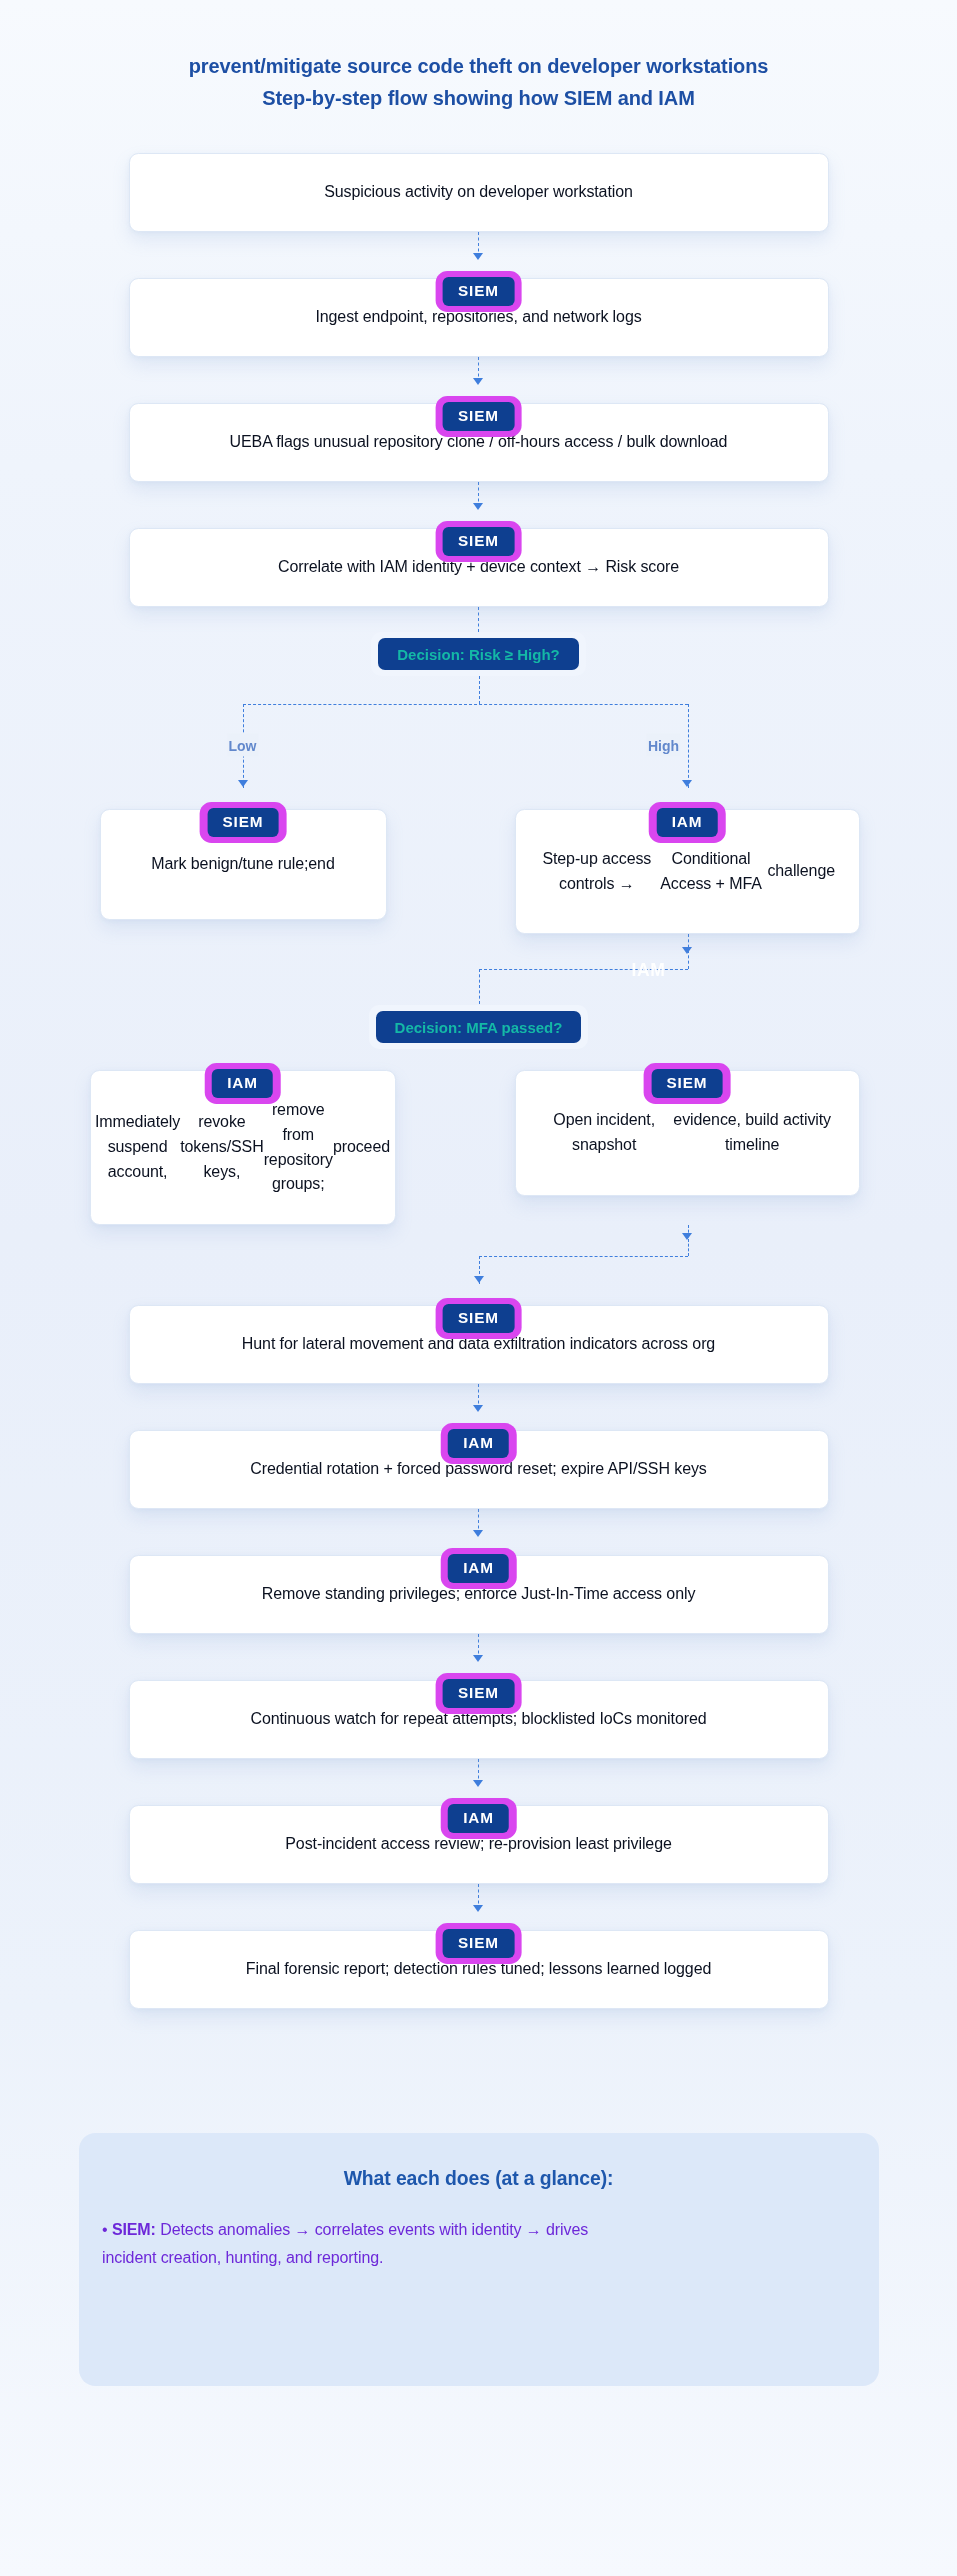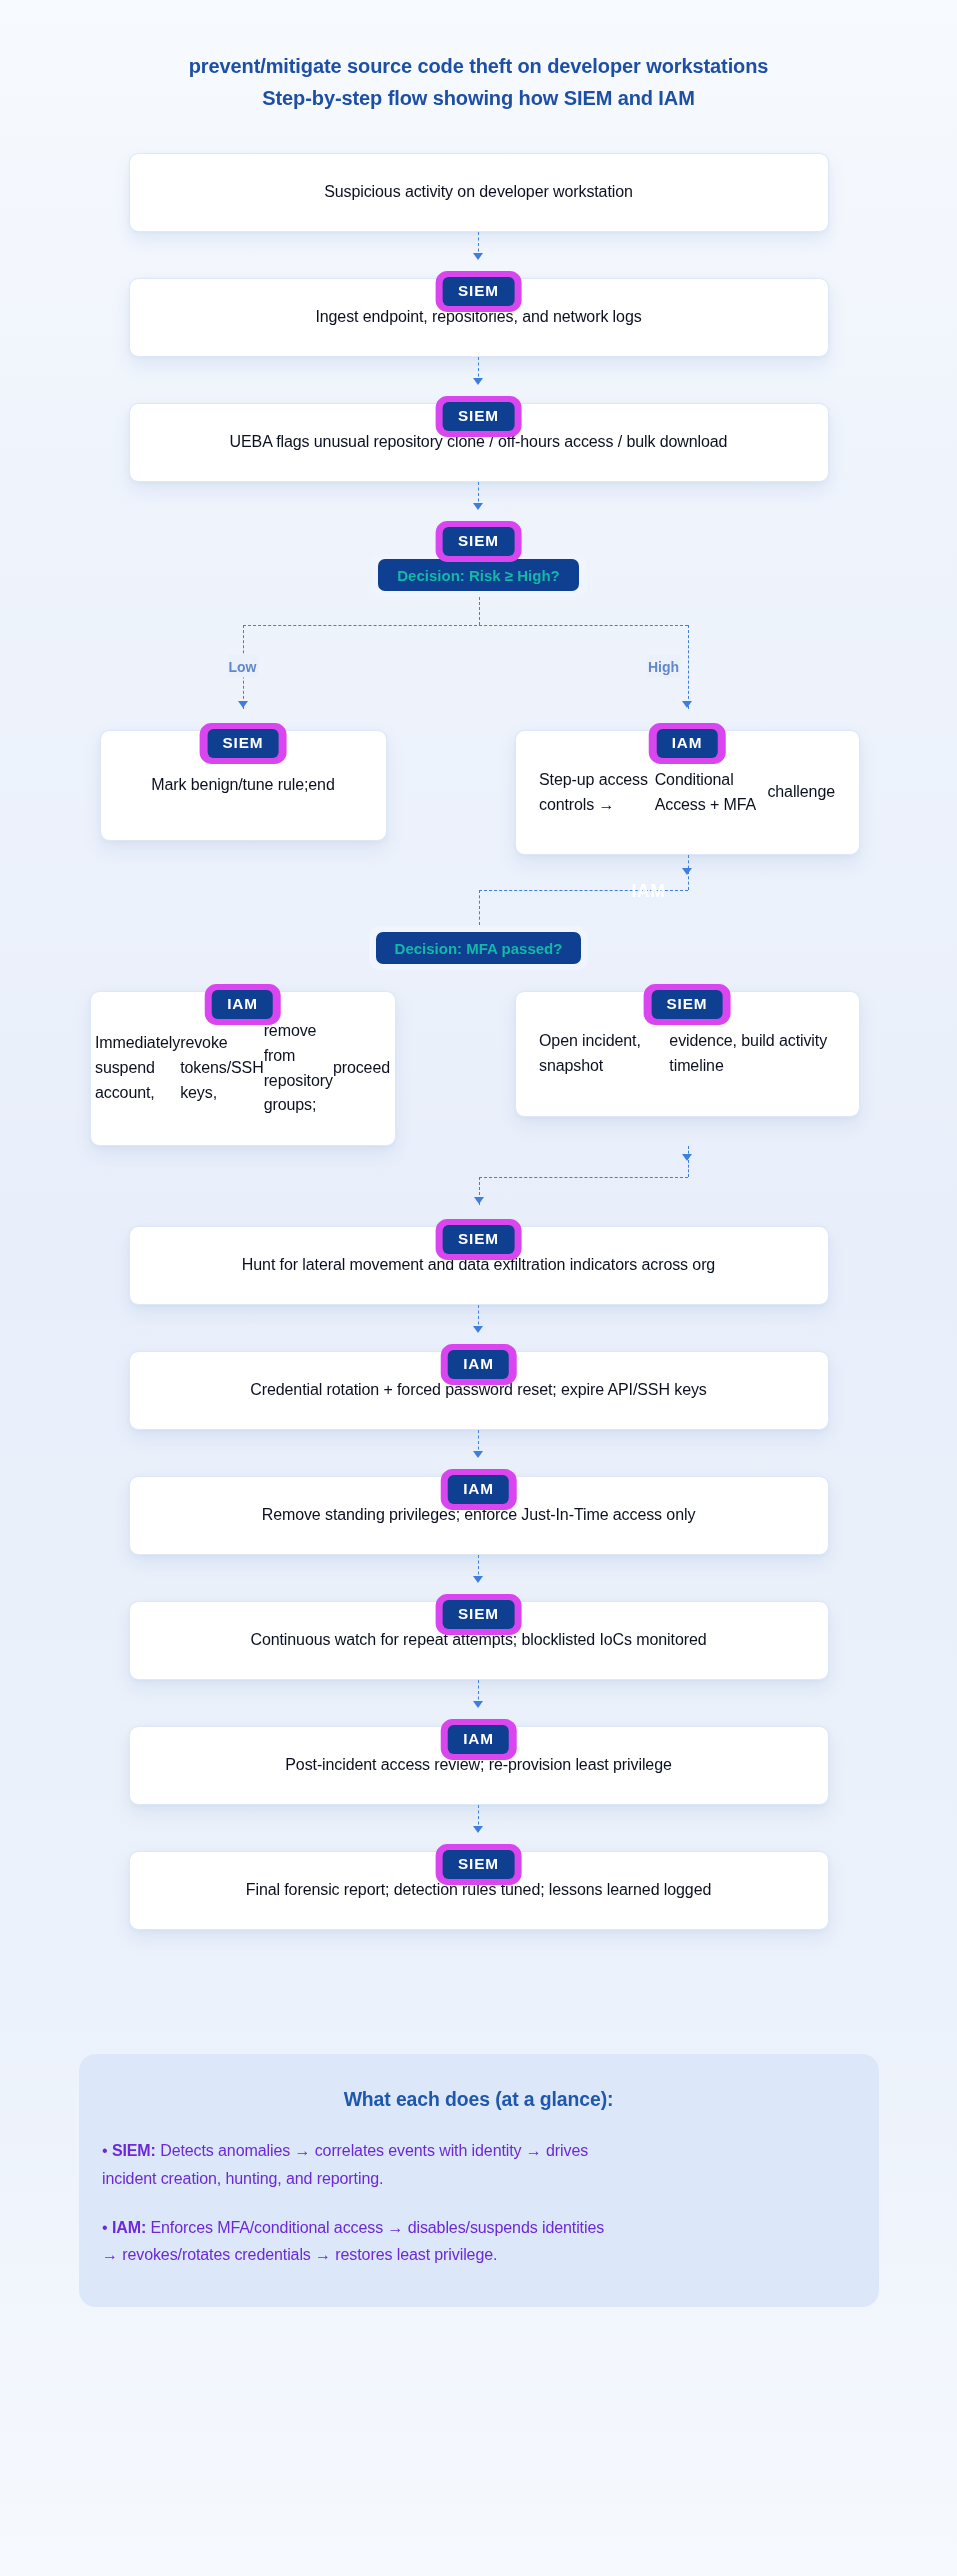--- a/index.html
+++ b/index.html
@@ -17,21 +17,21 @@
     padding-top:51px;text-align:center;color:var(--titleblue);
     font-size:20px;font-weight:bold;line-height:1.58;letter-spacing:-0.1px;
   }
   .flow{width:700px;margin:39px auto 0;position:relative;}
 
   .node{position:relative;padding-top:21px;}
   .node.no-badge{padding-top:0;}
   .box{
     position:relative;z-index:1;background:#ffffff;border:1.2px solid #dde7f5;border-radius:9.4px;
     box-shadow:0 8.2px 16.5px rgba(130,160,210,.16),0 1.8px 4.7px rgba(130,160,210,.08);
-    min-height:79px;display:flex;align-items:center;justify-content:center;text-align:left;
+    min-height:79px;display:flex;align-items:center;justify-content:center;text-align:center;
     font-size:16px;color:#0b1120;letter-spacing:-0.1px;line-height:1.55;padding:7px 23.5px;
   }
   .badge-wrap{
     position:absolute;top:14px;left:50%;transform:translateX(-50%);z-index:3;
     background:#d946ef;border-radius:11.8px;padding:5.9px 7.6px;
   }
   .badge{
     background:var(--navy);color:#fff;font-weight:bold;font-size:15.3px;
     letter-spacing:0.9px;padding:5.3px 15.3px;border-radius:5.9px;white-space:nowrap;
   }
@@ -111,20 +111,23 @@
     </div>
   </div>
 
   <div class="conn">
       <div class="ah"></div>
     </div>
 
   <div class="node">
     <div class="badge-wrap">
       <div class="badge">SIEM</div>
+    </div>
+    <div class="box">
+      <div>Correlate with IAM identity + device context → Risk score</div>
     </div>
   </div>
 
   <div class="conn"></div>
 
   <div class="pill-row">
     <div class="pill-halo">
       <div class="pill">Decision: Risk ≥ High?</div>
     </div>
   </div>
@@ -289,22 +292,14 @@
 
   <div class="sum-item">
     <div class="sum-line1">
       <span>•</span>
       <b>SIEM:</b>
       <span>Detects anomalies → correlates events with identity → drives</span>
     </div>
     <div class="sum-line2">incident creation, hunting, and reporting.</div>
   </div>
 
-  <div class="sum-item">
-    <div class="sum-line1">
-      <span>•</span>
-      <b>IAM:</b>
-      <span>Enforces MFA/conditional access → disables/suspends identities</span>
-    </div>
-    <div class="sum-line2">→ revokes/rotates credentials → restores least privilege.</div>
-  </div>
 </div>
 
 
 </body></html>

